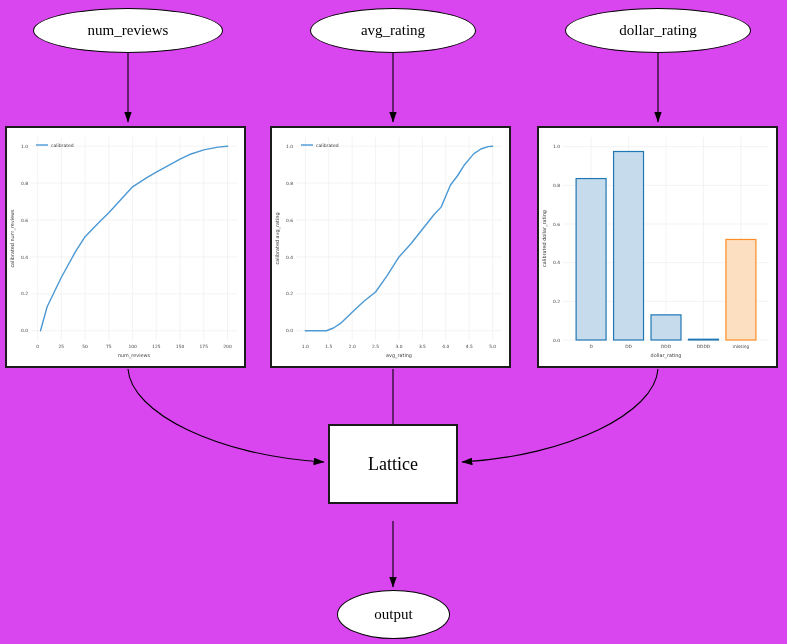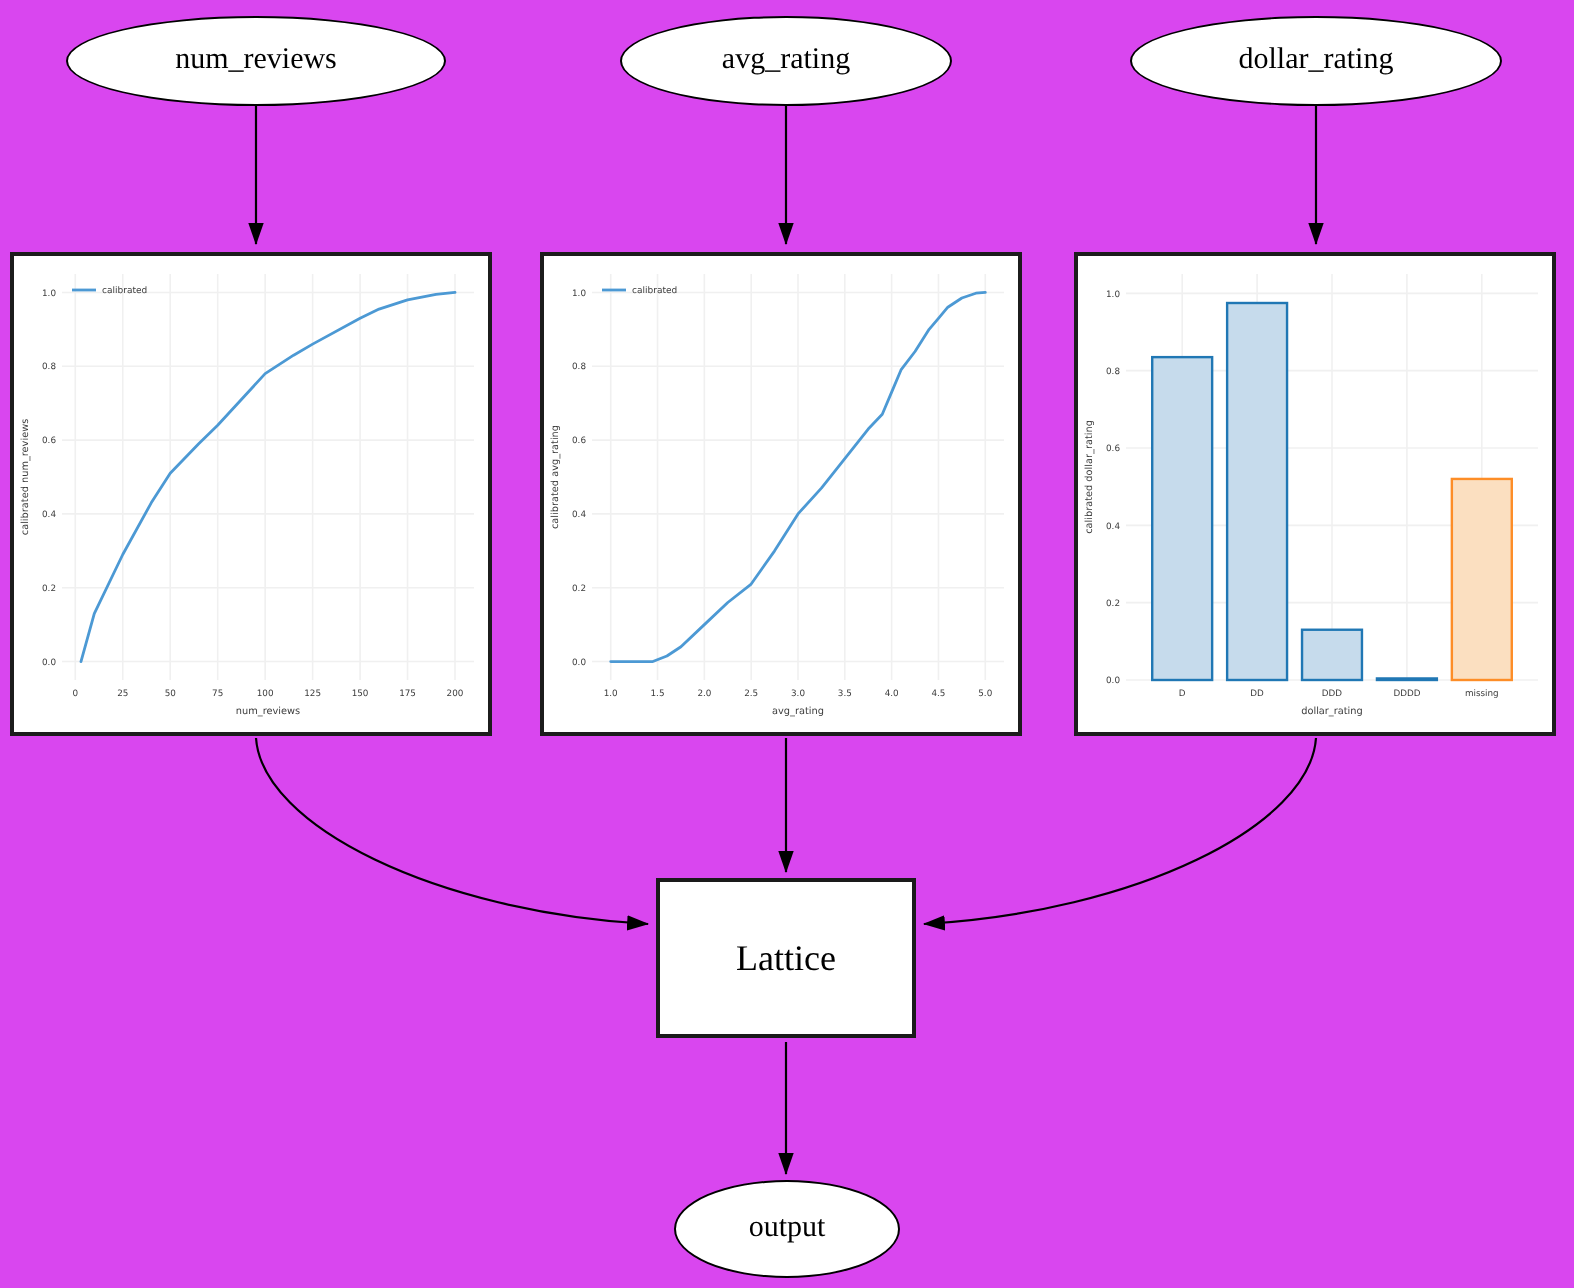--- a/index.html
+++ b/index.html
@@ -202,21 +202,21 @@
         <g>
           <rect x="37.10909090909091" y="50.566666666666684" width="29.963636363636365" height="161.4333333333333" fill="#c6dbec" stroke="#2077b4" stroke-width="1.2"></rect>
           <rect x="74.56363636363636" y="23.500000000000014" width="29.963636363636365" height="188.5" fill="#c6dbec" stroke="#2077b4" stroke-width="1.2"></rect>
           <rect x="112.01818181818182" y="186.86666666666667" width="29.963636363636365" height="25.133333333333326" fill="#c6dbec" stroke="#2077b4" stroke-width="1.2"></rect>
           <rect x="149.47272727272727" y="211.22666666666666" width="29.963636363636365" height="0.7733333333333405" fill="#c6dbec" stroke="#2077b4" stroke-width="1.2"></rect>
           <rect x="186.92727272727274" y="111.46666666666667" width="29.963636363636365" height="100.53333333333333" fill="#fbdfc0" stroke="#fd8d27" stroke-width="1.2"></rect>
         </g>
       </svg>
   </div>
 
-  <div class="rect-node" style="left:328px;top:439px;width:130px;height:80px;">
+  <div class="rect-node" style="left:328px;top:424px;width:130px;height:80px;">
     <span>Lattice</span>
   </div>
 
   <div class="ellipse-node" style="left:337px;top:590px;width:113px;height:49px;text-align:center;">
     <span>output</span>
   </div>
 
 </div>
 
 </body></html>

